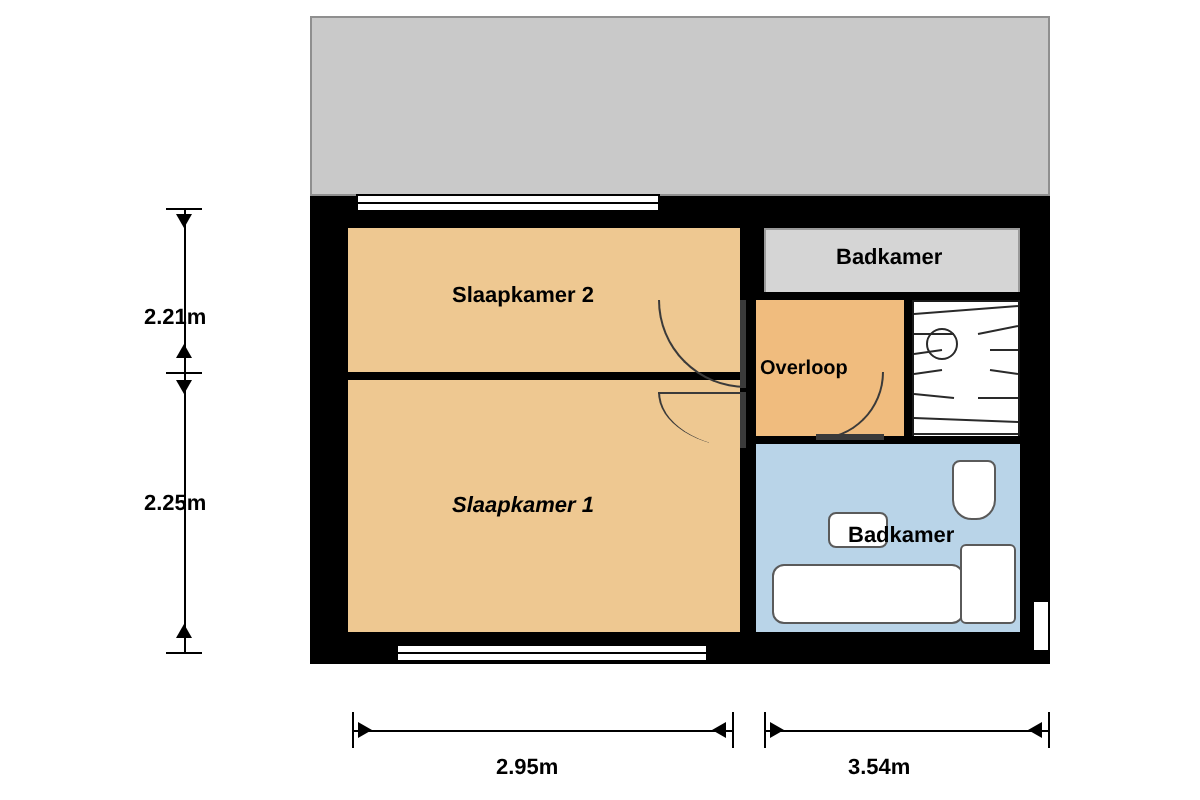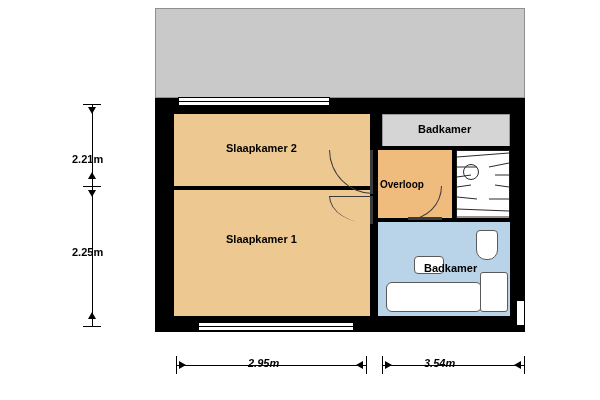--- a/index.html
+++ b/index.html
@@ -163,21 +163,21 @@
 
   
   .label {
     position: absolute;
     font-size: 11px;
     font-weight: bold;
     color: #000000;
     white-space: nowrap;
   }
   .label-bed2     { left: 226px; top: 142px; }
-  .label-bed1     { left: 226px; top: 233px; }
+  .label-bed1     { left: 226px; top: 247px; font-style: italic; }
   .label-berging  { left: 418px; top: 123px; }
   .label-overloop { left: 380px; top: 179px; font-size: 10px; }
   .label-badkamer { left: 424px; top: 262px; }
 
   
   .dim-v-line {
     position: absolute;
     width: 1px;
     background: #000000;
   }
@@ -253,22 +253,21 @@
   .ahl1 { left: 356px; }
   .ahr2 { left: 385px; }
   .ahl2 { left: 514px; }
 
   .dim-label-h {
     position: absolute;
     font-size: 11px;
     font-weight: bold;
     color: #000000;
     white-space: nowrap;
-    top: 357px;
-    font-style: italic;
+    top: 378px;
   }
   .dim-295 { left: 248px; }
   .dim-200 { left: 424px; }
 
   
   .caption {
     position: absolute;
     left: 0; right: 0; top: 378px;
     text-align: center;
     font-size: 13px;

